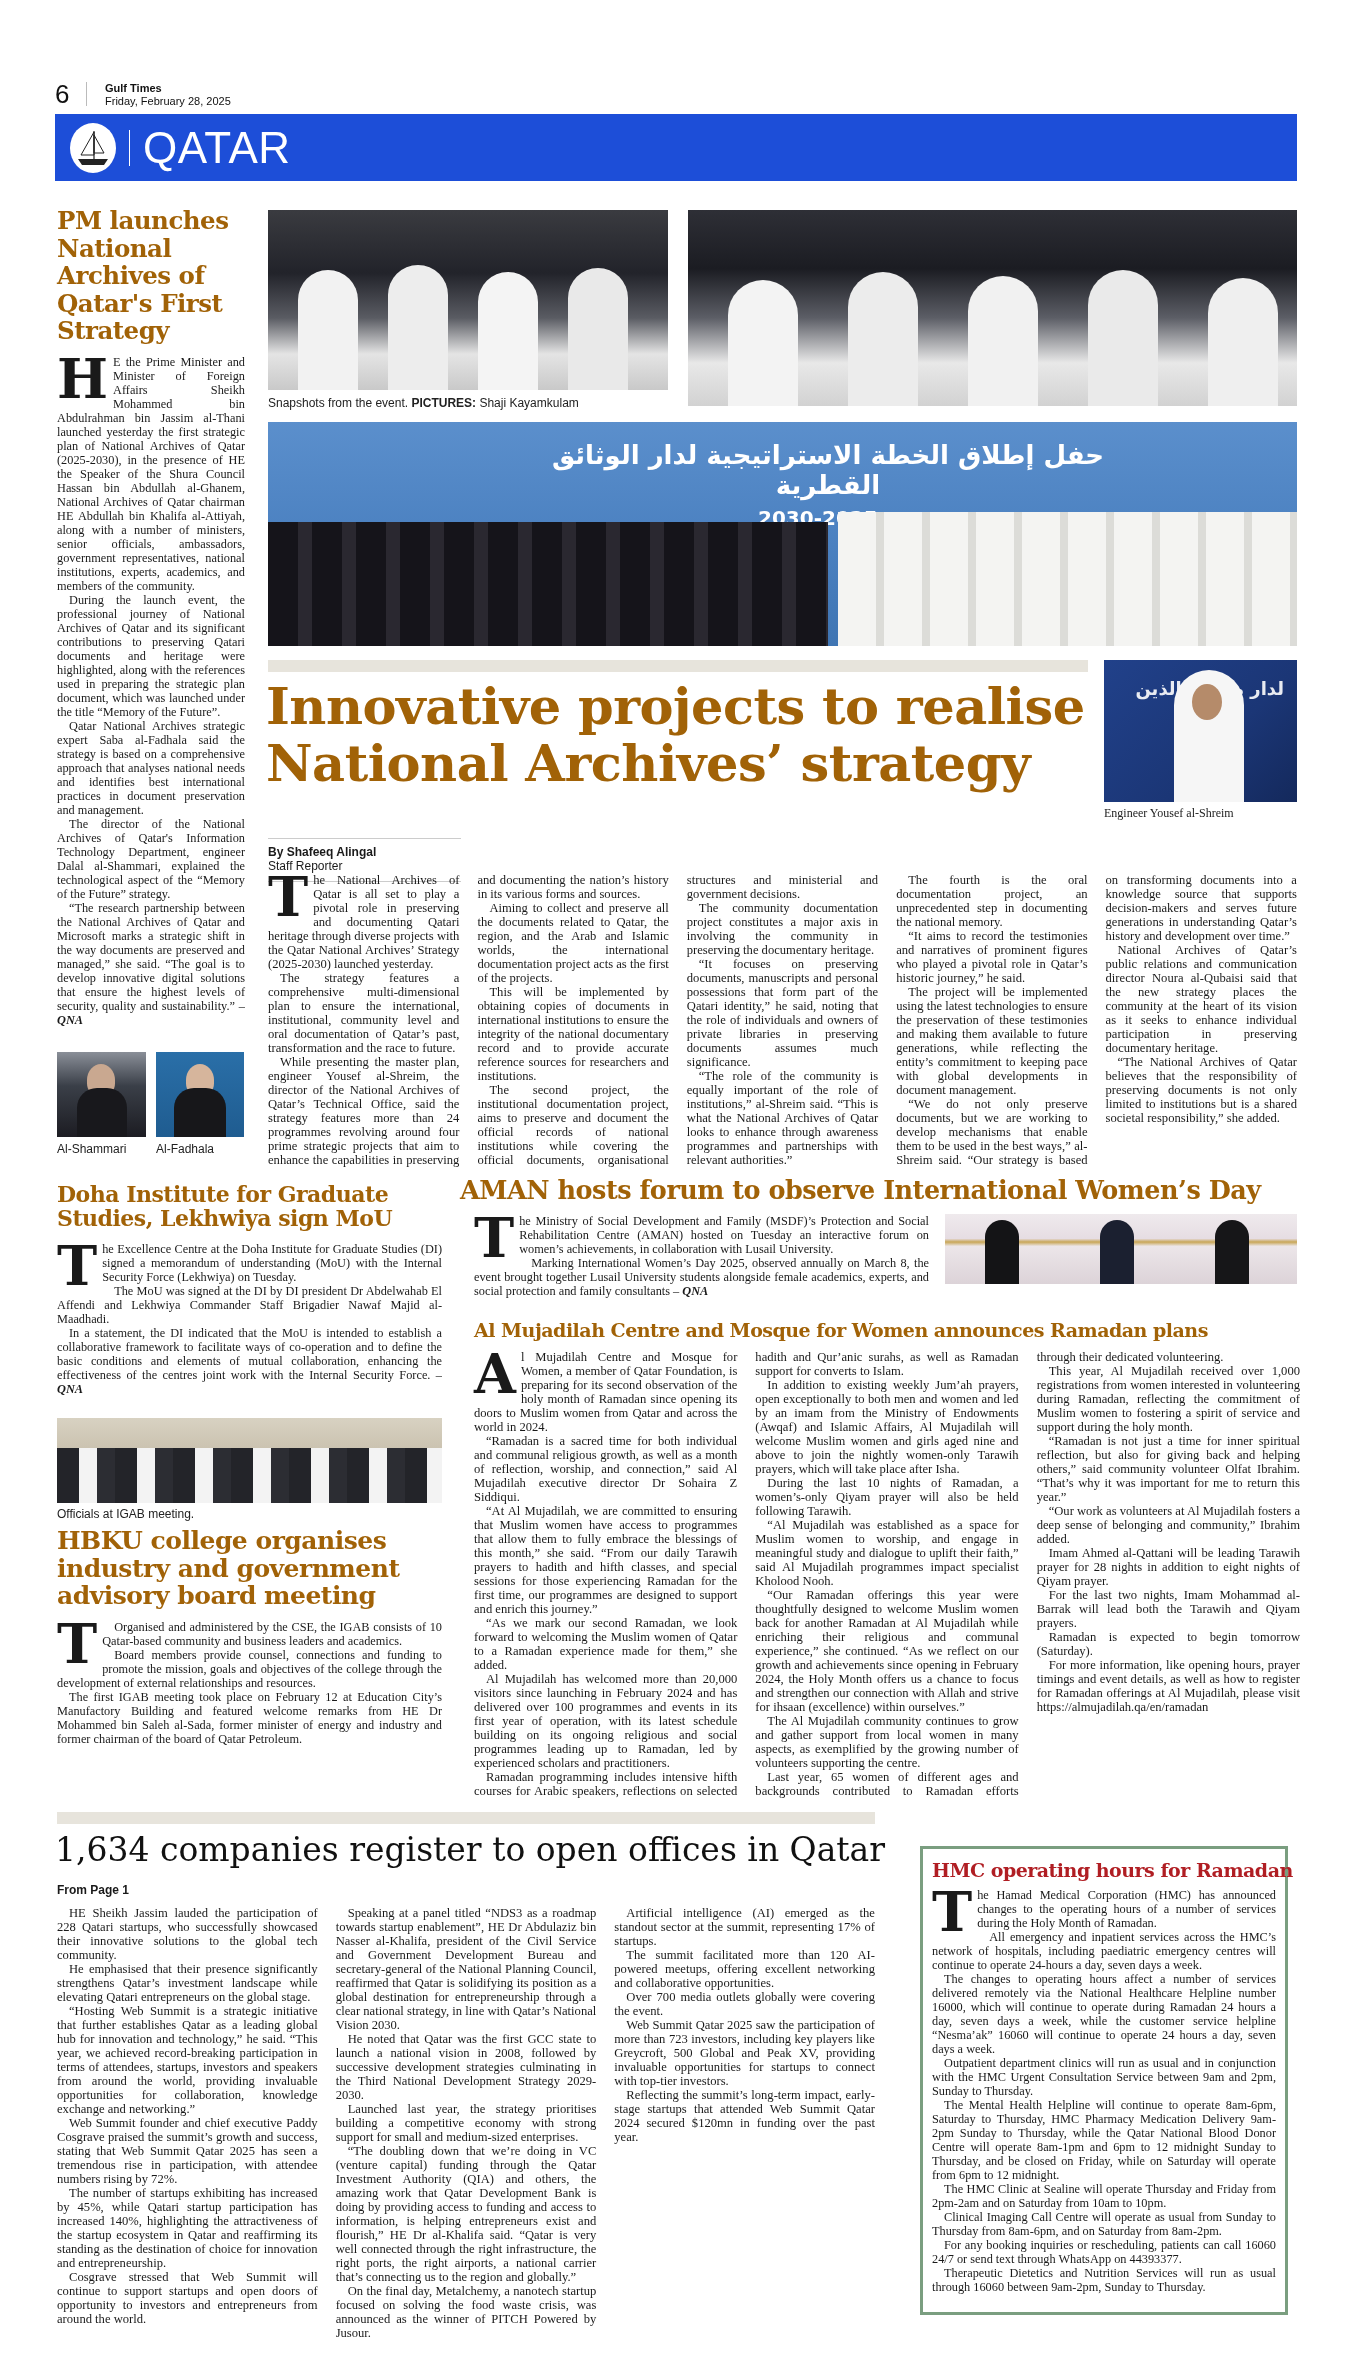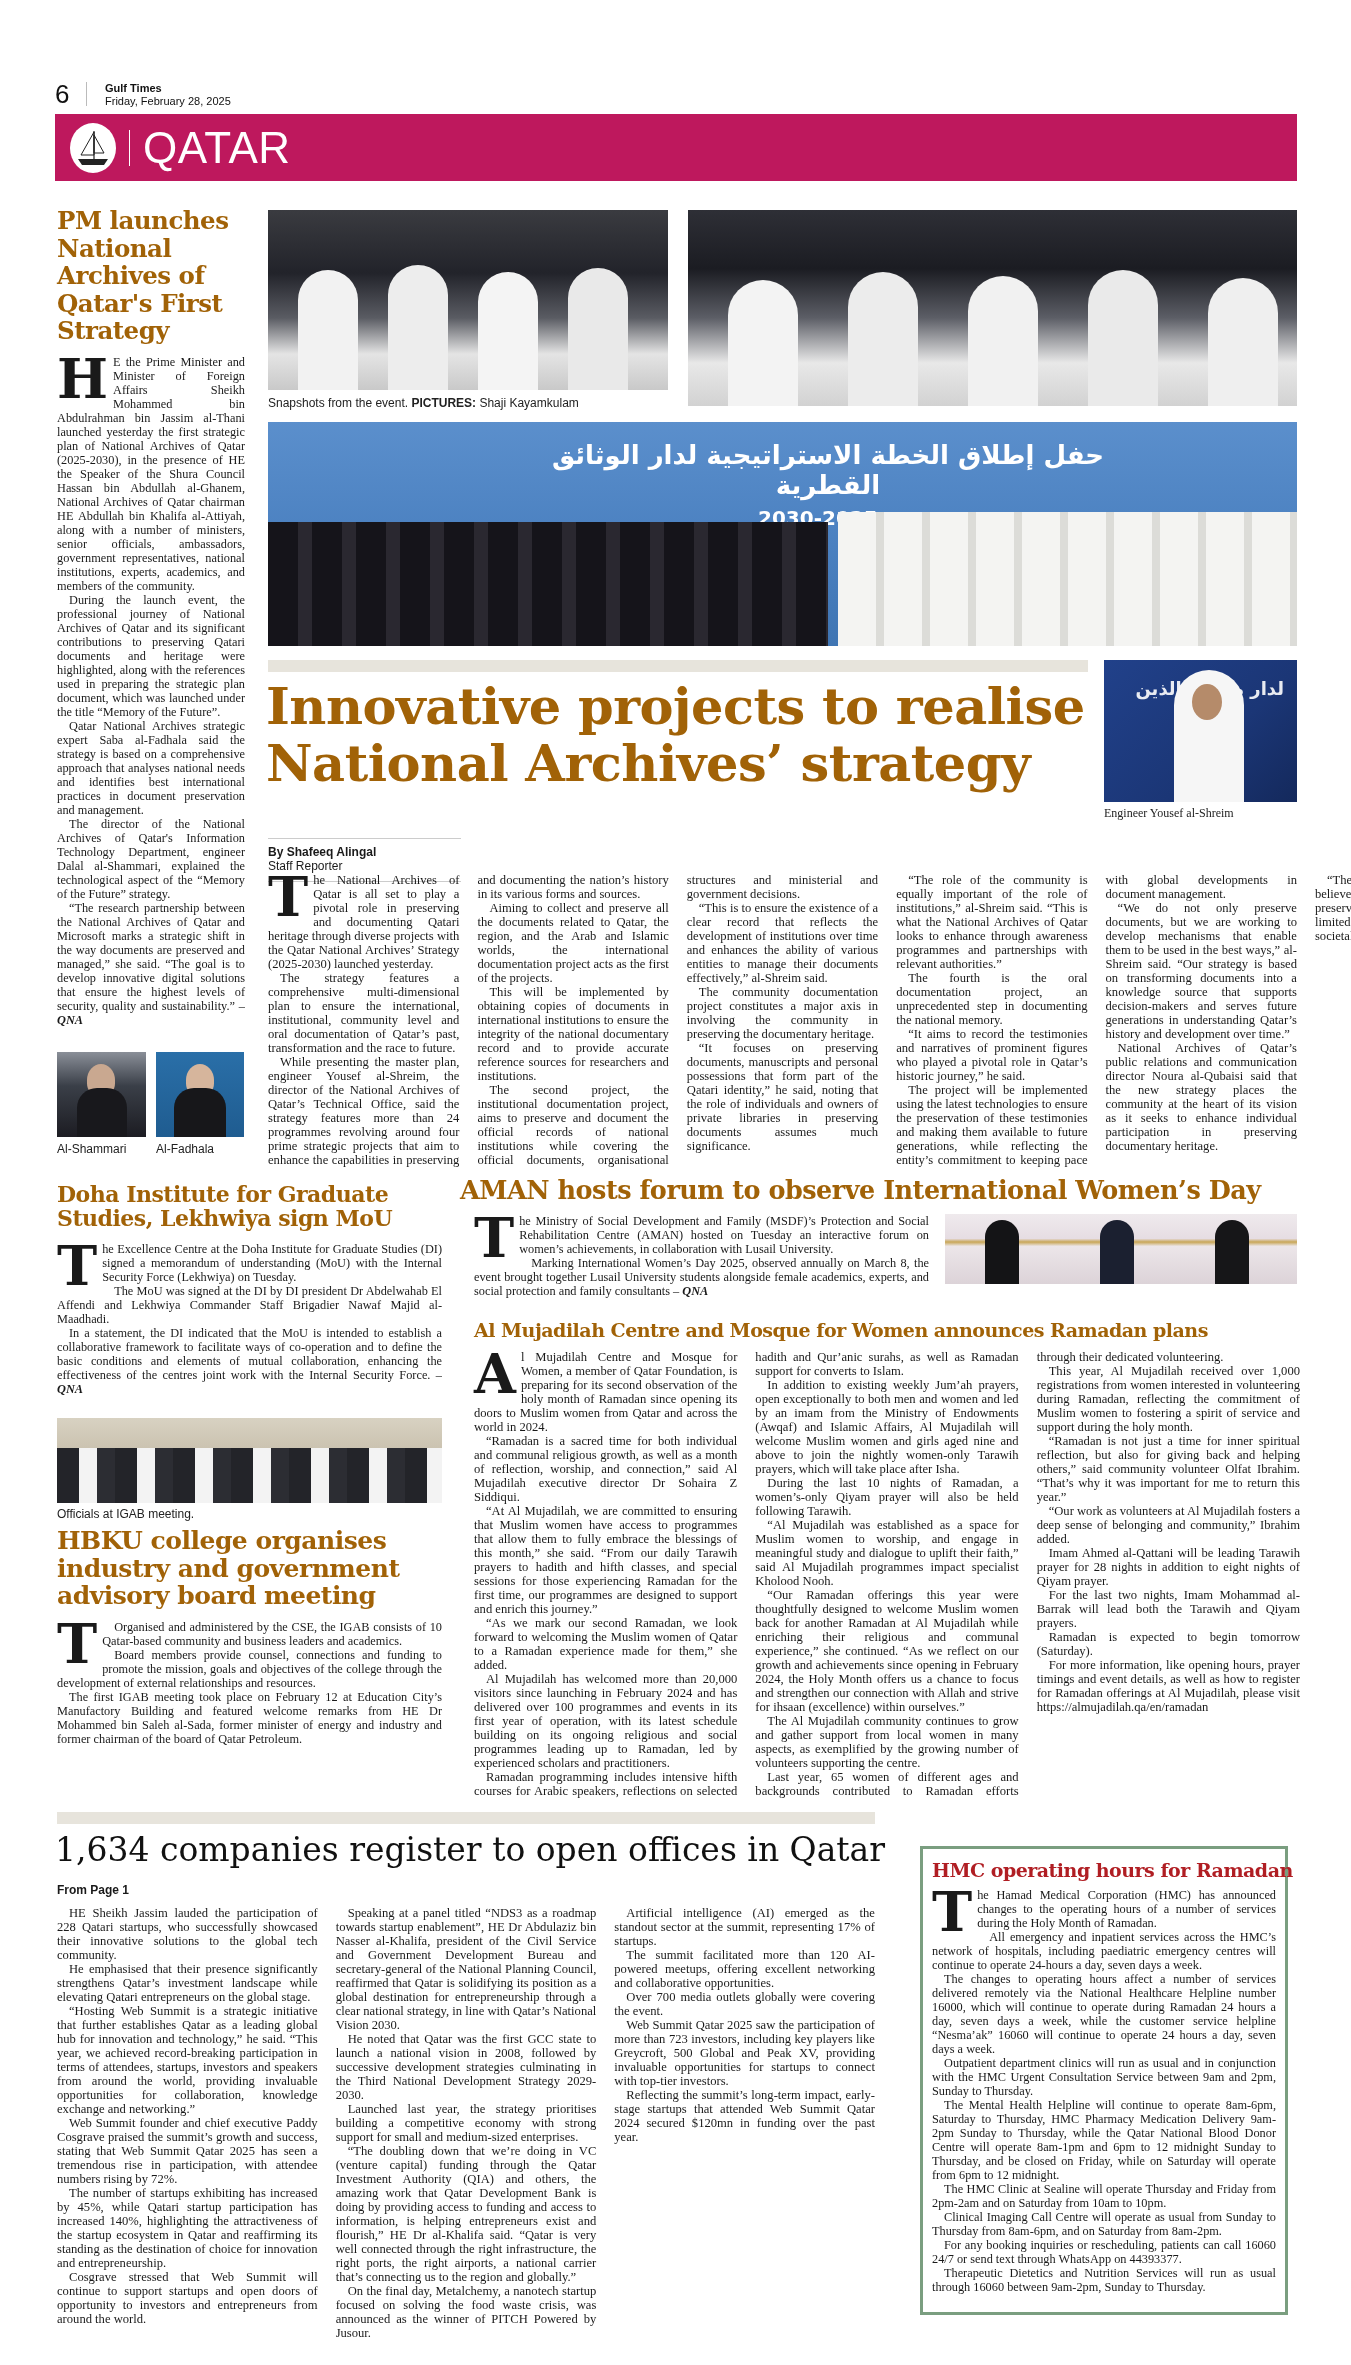--- a/index.html
+++ b/index.html
@@ -19,21 +19,21 @@
   .byline-box { border-top: 1px solid #ccc; border-bottom: 1px solid #ccc; padding: 6px 0 8px; }
 </style>
 </head>
 <body>
 
 <div class="abs sans" style="left:55px;top:80px;font-size:26px;line-height:28px;color:#111;">6</div>
 <div class="abs" style="left:86px;top:82px;width:1px;height:24px;background:#bbb;"></div>
 <div class="abs sans" style="left:105px;top:82px;font-size:11px;font-weight:bold;color:#111;">Gulf Times</div>
 <div class="abs sans" style="left:105px;top:95px;font-size:11px;color:#111;">Friday, February 28, 2025</div>
 
-<div class="abs" style="left:55px;top:114px;width:1242px;height:67px;background:#be185d;">
+<div class="abs" style="left:55px;top:114px;width:1242px;height:67px;background:#1d4ed8;">
   <div class="abs" style="left:15px;top:9px;width:46px;height:50px;border-radius:50%;background:#fff;">
     <svg width="46" height="50" viewBox="0 0 46 50">
       <line x1="24" y1="8" x2="24" y2="36" stroke="#222" stroke-width="1.2"></line>
       <path d="M24 9 L11 32 L24 32 Z" fill="none" stroke="#222" stroke-width="1"></path>
       <path d="M24 12 L34 30 L24 30 Z" fill="none" stroke="#222" stroke-width="1"></path>
       <path d="M8 36 L38 36 L34 42 L12 42 Z" fill="#222"></path>
     </svg>
   </div>
   <div class="abs" style="left:74px;top:16px;width:1px;height:36px;background:#fff;"></div>
   <div class="abs sans" style="left:88px;top:9px;font-size:44px;line-height:50px;color:#fff;font-weight:300;letter-spacing:0.5px;">QATAR</div>
@@ -97,21 +97,20 @@
   <div class="sans" style="font-size:12px;">Staff Reporter</div>
 </div>
 
 <div class="abs body-text cols" style="left:268px;top:873px;width:1029px;height:296px;column-count:5;column-gap:18px;">
   <p class="first"><span class="dropcap">T</span><span>he National Archives of Qatar is all set to play a pivotal role in preserving and documenting Qatari heritage through diverse projects with the Qatar National Archives’ Strategy (2025-2030) launched yesterday.</span></p>
   <p>The strategy features a comprehensive multi-dimensional plan to ensure the international, institutional, community level and oral documentation of Qatar’s past, transformation and the race to future.</p>
   <p>While presenting the master plan, engineer Yousef al-Shreim, the director of the National Archives of Qatar’s Technical Office, said the strategy features more than 24 programmes revolving around four prime strategic projects that aim to enhance the capabilities in preserving and documenting the nation’s history in its various forms and sources.</p>
   <p>Aiming to collect and preserve all the documents related to Qatar, the region, and the Arab and Islamic worlds, the international documentation project acts as the first of the projects.</p>
   <p>This will be implemented by obtaining copies of documents in international institutions to ensure the integrity of the national documentary record and to provide accurate reference sources for researchers and institutions.</p>
   <p>The second project, the institutional documentation project, aims to preserve and document the official records of national institutions while covering the official documents, organisational structures and ministerial and government decisions.</p>
-  <p>“This is to ensure the existence of a clear record that reflects the development of institutions over time and enhances the ability of various entities to manage their documents effectively,” al-Shreim said.</p>
   <p>The community documentation project constitutes a major axis in involving the community in preserving the documentary heritage.</p>
   <p>“It focuses on preserving documents, manuscripts and personal possessions that form part of the Qatari identity,” he said, noting that the role of individuals and owners of private libraries in preserving documents assumes much significance.</p>
   <p>“The role of the community is equally important of the role of institutions,” al-Shreim said. “This is what the National Archives of Qatar looks to enhance through awareness programmes and partnerships with relevant authorities.”</p>
   <p>The fourth is the oral documentation project, an unprecedented step in documenting the national memory.</p>
   <p>“It aims to record the testimonies and narratives of prominent figures who played a pivotal role in Qatar’s historic journey,” he said.</p>
   <p>The project will be implemented using the latest technologies to ensure the preservation of these testimonies and making them available to future generations, while reflecting the entity’s commitment to keeping pace with global developments in document management.</p>
   <p>“We do not only preserve documents, but we are working to develop mechanisms that enable them to be used in the best ways,” al-Shreim said. “Our strategy is based on transforming documents into a knowledge source that supports decision-makers and serves future generations in understanding Qatar’s history and development over time.”</p>
   <p>National Archives of Qatar’s public relations and communication director Noura al-Qubaisi said that the new strategy places the community at the heart of its vision as it seeks to enhance individual participation in preserving documentary heritage.</p>
   <p>“The National Archives of Qatar believes that the responsibility of preserving documents is not only limited to institutions but is a shared societal responsibility,” she added.</p>
 </div>

